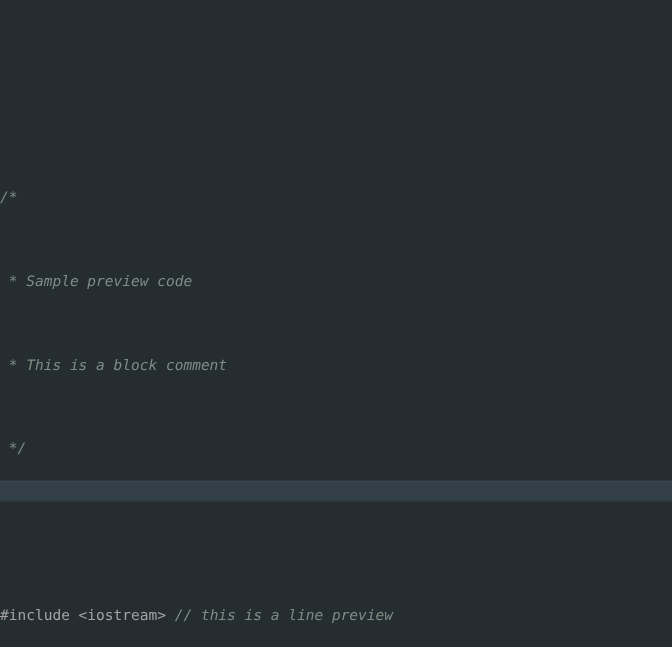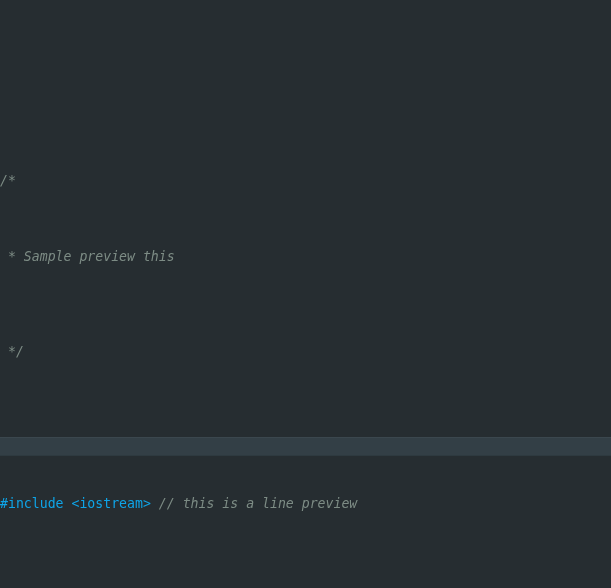--- a/index.html
+++ b/index.html
@@ -36,36 +36,37 @@
     width: 611px;
     height: 19px;
     background: #333f46;
     border-top: 1px solid #3b474e;
     border-bottom: 1px solid #2e3a40;
     box-sizing: border-box;
     z-index: 1;
   }
   
   .cmt      { color: #7d8c85; font-style: italic; }
-  .pre      { color: #0ea5e9; }
+  .pre      { color: #a3a3a3; }
 </style>
 </head>
 <body>
 
 <div id="editor">
 
   
   <div class="row-highlight" style="top:437px;"></div>
 
   <div class="code">
 
     <div class="ln"><span class="cmt">/*</span></div>
 
-    <div class="ln"><span class="cmt"> * </span><span class="cmt">Sample preview this</span></div>
+    <div class="ln"><span class="cmt"> * </span><span class="cmt">Sample preview code</span></div>
 
+    <div class="ln"><span class="cmt"> * </span><span class="cmt">This is a block comment</span></div>
 
     <div class="ln"><span class="cmt"> */</span></div>
 
     <div class="ln">&nbsp;</div>
 
     <div class="ln"><span class="pre">#include &lt;iostream&gt;</span><span class="cmt"> </span><span class="cmt">// this is a line preview</span></div>
 
     
 
     

